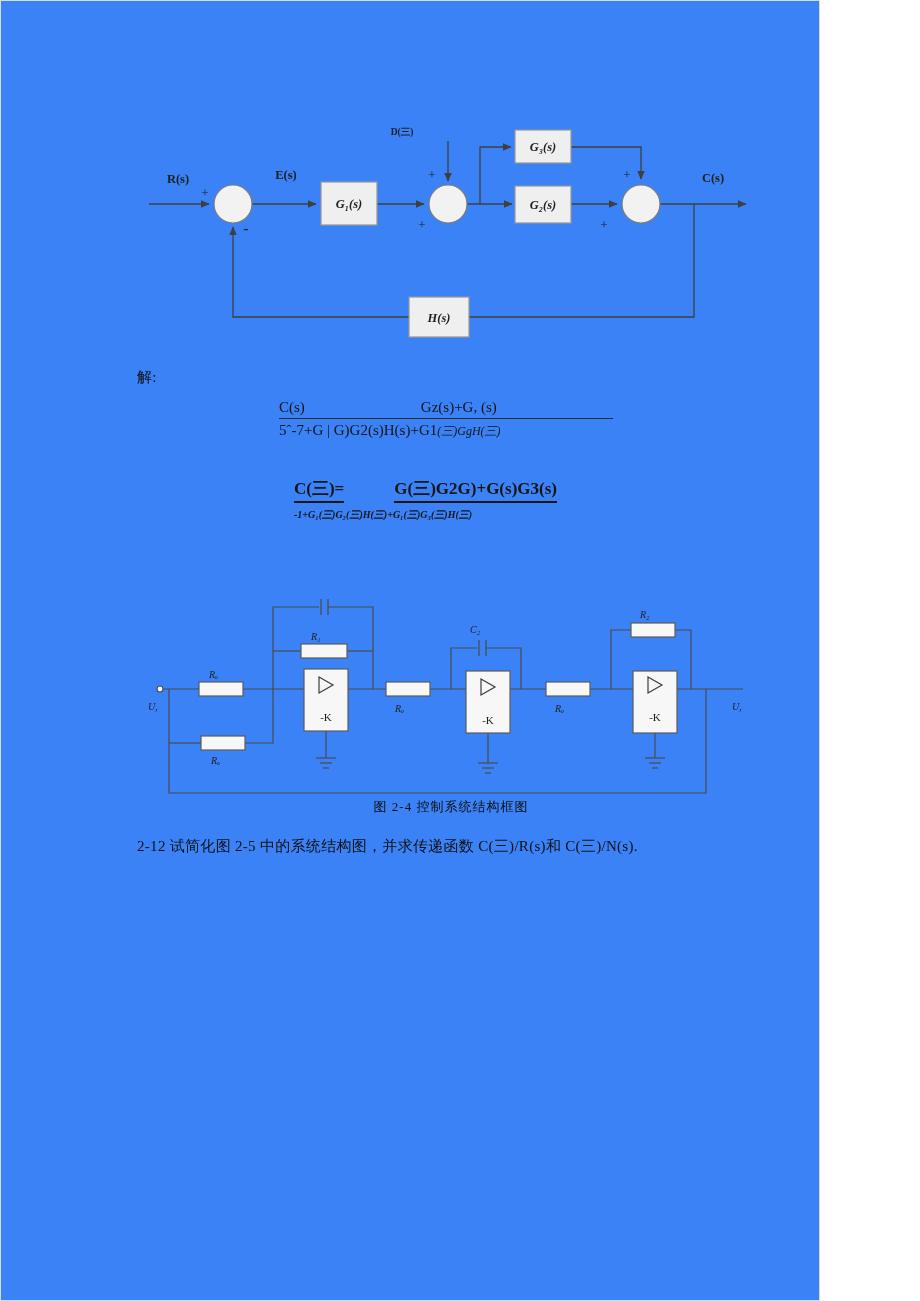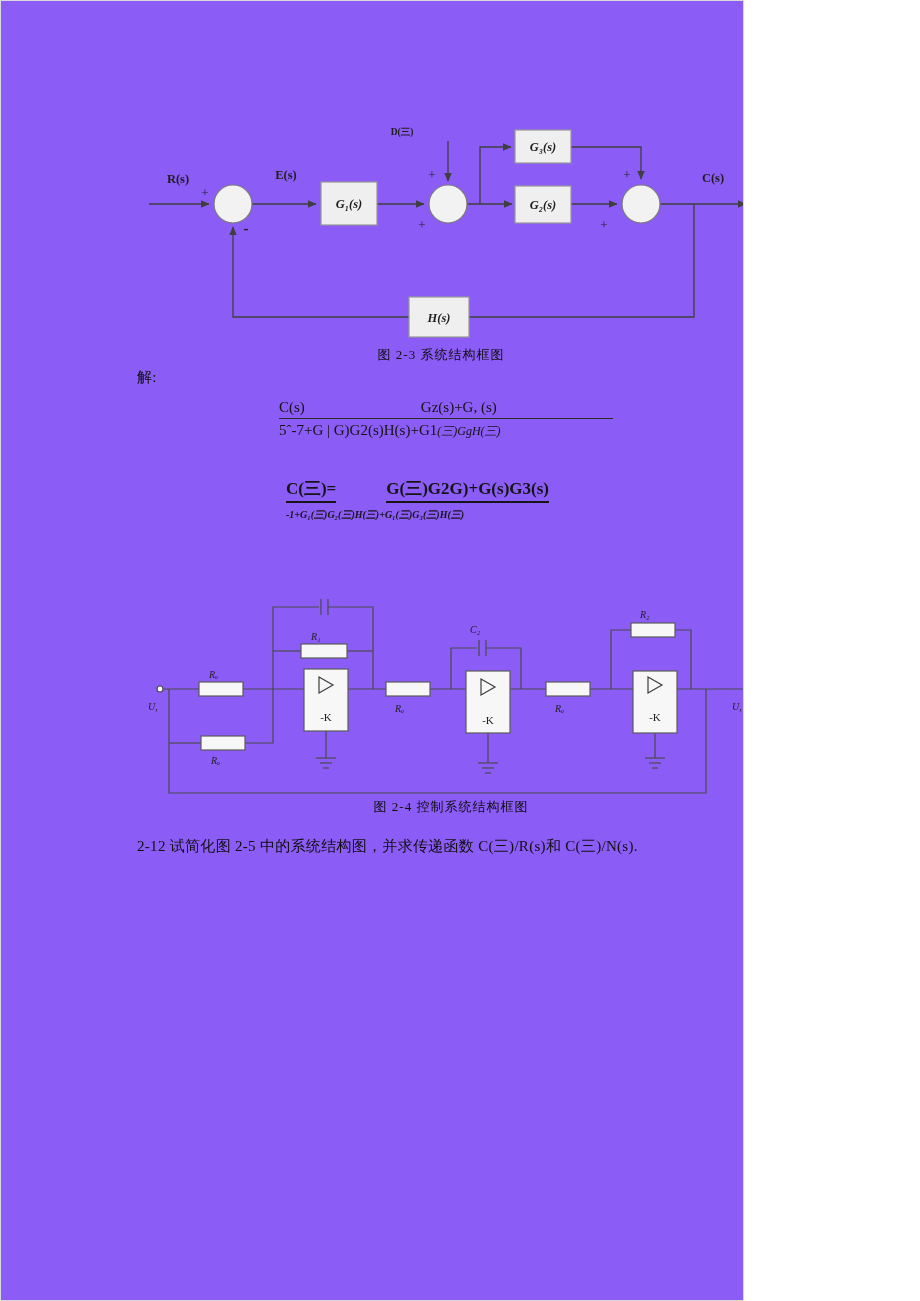--- a/index.html
+++ b/index.html
@@ -1,18 +1,18 @@
 <!DOCTYPE html>
 <html><head>
 <meta charset="utf-8">
 <style>
   * { margin:0; padding:0; box-sizing:border-box; }
   html,body { background:#ffffff; }
   .page {
-    position:relative; width:744px; height:1301px; background:#8b5cf6;
+    position:relative; width:820px; height:1301px; background:#3b82f6;
     font-family:"Liberation Serif","DejaVu Serif",serif; color:#141414;
     border:1px solid #d9d9d9; overflow:hidden;
   }
   .abs { position:absolute; }
   .caption { font-size:13px; text-align:center; color:#0f0f0f; letter-spacing:1px; }
   .body-text { font-size:15px; color:#0f0f0f; letter-spacing:0.3px; }
   svg text { font-family:"Liberation Serif","DejaVu Serif",serif; fill:#1e1e1e; }
   .lbl { font-size:12.5px; font-weight:bold; }
   .blk { font-size:12.5px; font-style:italic; font-weight:bold; }
   .sgn { font-size:13px; }
@@ -20,21 +20,21 @@
   .tiny { font-size:9.5px; font-weight:bold; }
   .clbl { font-size:10px; font-style:italic; }
   .klbl { font-size:11px; }
 
   .eq1 { width:334px; font-size:15px; }
   .eq1-top { display:flex; border-bottom:1.4px solid #2a2a2a; padding-bottom:2px; }
   .eq1-num { margin-left:116px; }
   .eq1-bottom { padding-top:3px; white-space:nowrap; }
   .ital { font-style:italic; font-size:12px; }
 
-  .eq2 { font-size:17px; font-weight:bold; }
+  .eq2 { font-size:17px; font-weight:bold;margin-left:8px; }
   .eq2-top { display:flex; }
   .u2 { border-bottom:2px solid #161616; padding-bottom:1px; }
   .eq2-num { margin-left:50px; }
   .eq2-bottom { margin-top:5px; font-size:10px; font-style:italic; font-weight:600; white-space:nowrap; }
 </style>
 </head>
 <body>
 
 <div class="page">
 
@@ -82,21 +82,20 @@
     <text class="blk" text-anchor="middle" x="438" y="321">H(s)</text>
 
     <text class="sgn" text-anchor="middle" x="204" y="196">+</text>
     <text class="sgn-big" text-anchor="middle" x="245" y="233">-</text>
     <text class="sgn" text-anchor="middle" x="431" y="178">+</text>
     <text class="sgn" text-anchor="middle" x="421" y="228">+</text>
     <text class="sgn" text-anchor="middle" x="626" y="178">+</text>
     <text class="sgn" text-anchor="middle" x="603" y="228">+</text>
   </svg>
 
-  <div class="abs caption" style="left:190px; top:345px; width:500px;">图 2-3 系统结构框图</div>
 
   <div class="abs body-text" style="left:136px; top:367px;">解:</div>
 
   <div class="abs eq1" style="left:278px; top:398px;">
     <div class="eq1-top">
       <span>C(s)</span>
       <span class="eq1-num">Gz(s)+G, (s)</span>
     </div>
     <div class="eq1-bottom">
       <span>5ˆ-7+G | G)G2(s)H(s)+G1</span><span class="ital">(三)GgH(三)</span>

